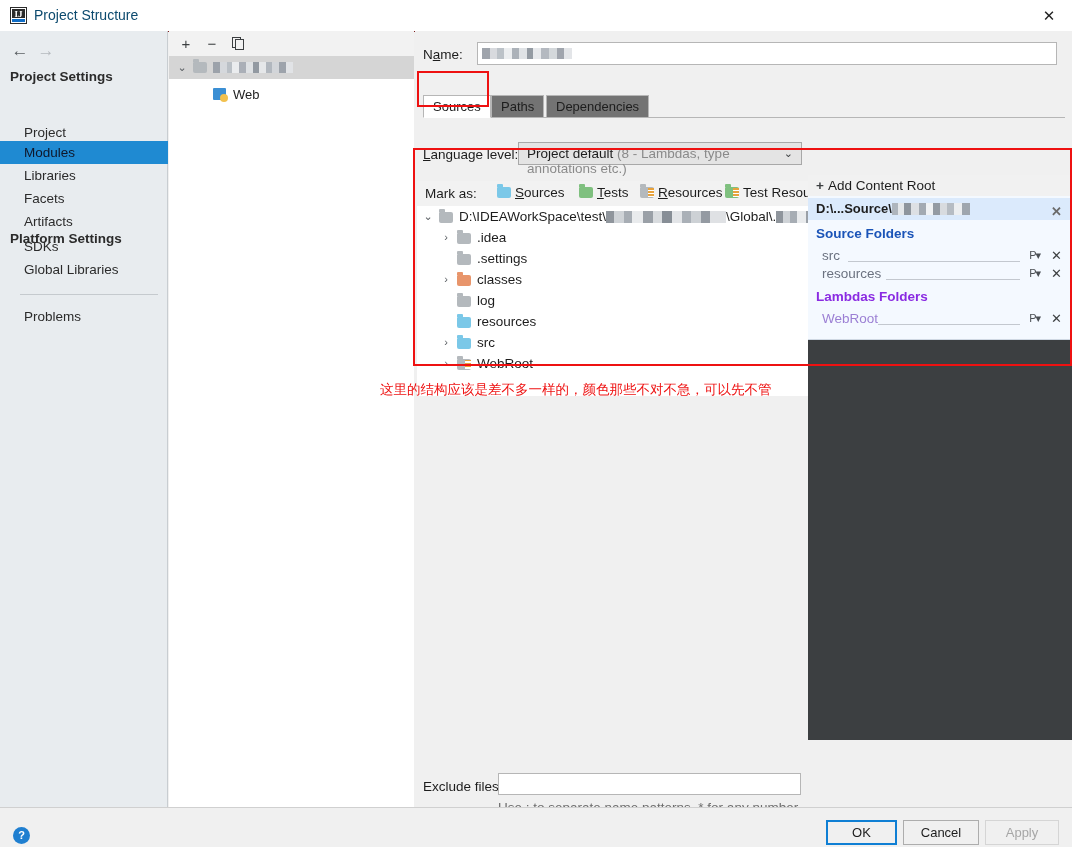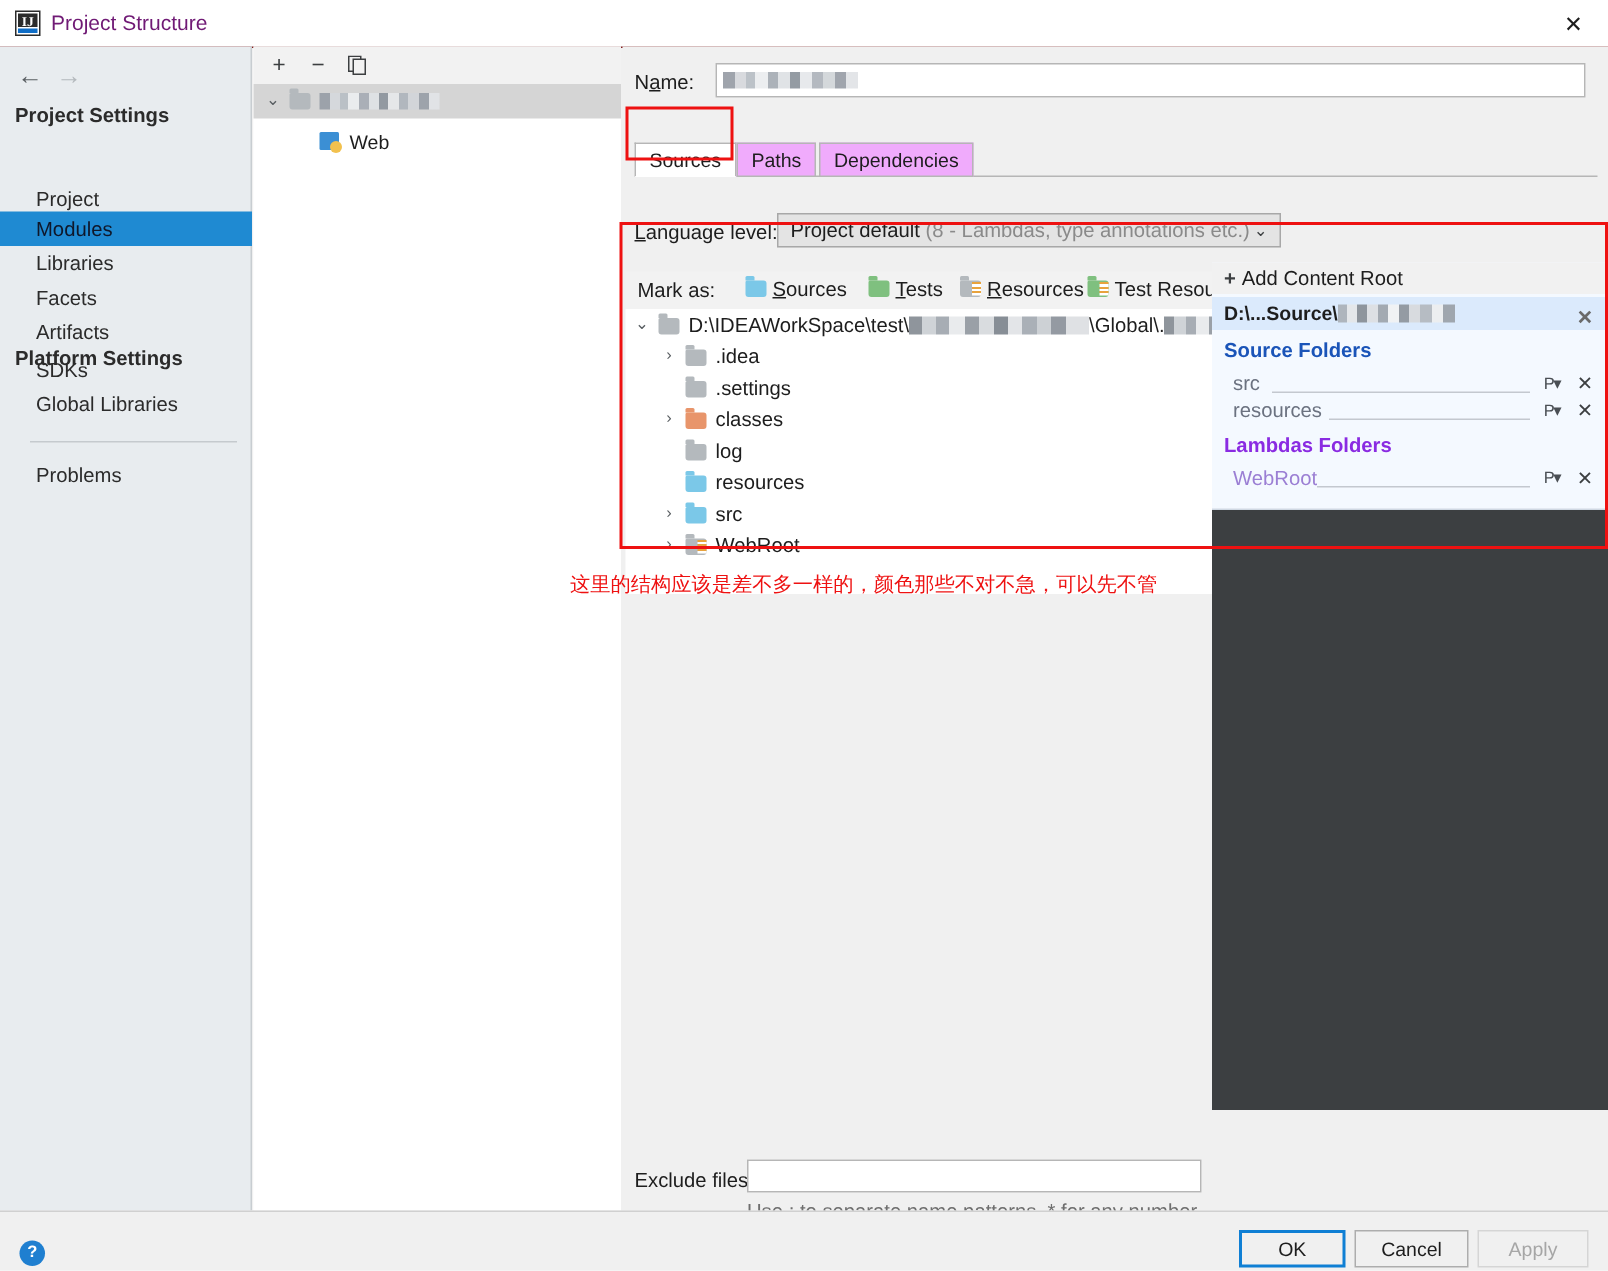--- a/index.html
+++ b/index.html
@@ -26,21 +26,21 @@
   }
   .title-icon .ij {
     position:absolute; left:1px; top:1px; right:1px; bottom:5px;
     background:#2b2b2b; color:#ffffff; font-size:9px; font-weight:bold;
     line-height:10px; text-align:center; font-family:"Liberation Serif", serif;
   }
   .title-icon .ij-bar {
     position:absolute; left:1px; bottom:1px; right:1px; height:3px; background:#0f6dc6;
   }
   .title-text {
-    position:absolute; left:34px; top:7px; font-size:14px; color:#701a75;
+    position:absolute; left:34px; top:7px; font-size:14px; color:#0c4a6e;
   }
   .close-btn {
     position:absolute; right:0; top:0; width:46px; height:31px;
     display:flex; align-items:center; justify-content:center;
     font-size:15px; color:#1d1d1d; cursor:default;
   }
 
   
   .sidebar {
     position:absolute; left:0; top:31px; width:168px; height:776px;
@@ -105,28 +105,28 @@
     background:#ffffff; border:1px solid #b6b6b6; box-sizing:border-box;
   }
 
   
   .tabstrip {
     position:absolute; left:8px; top:64px; width:642px; height:23px;
     border-bottom:1px solid #b6b6b6; box-sizing:border-box;
   }
   .tab {
     position:absolute; top:0; height:23px; line-height:22px; padding:0 9px;
-    background:#f0abfc; border:1px solid #b6b6b6; box-sizing:border-box;
+    background:#737373; border:1px solid #b6b6b6; box-sizing:border-box;
     font-size:13px; color:#1d1d1d;
   }
   .tab.active { background:#ffffff; border-bottom:1px solid #ffffff; }
 
   .ll-label { position:absolute; left:8px; top:116px; font-size:13.5px; }
   .ll-combo {
-    position:absolute; left:103px; top:111px; width:336px; height:23px;
+    position:absolute; left:103px; top:111px; width:284px; height:23px;
     background:#e4e4e4; border:1px solid #a8a8a8; box-sizing:border-box;
   }
   .ll-text { position:absolute; left:8px; top:3px; font-size:13.5px; }
   .ll-text .dim { color:#8a8a8a; }
   .ll-arrow { position:absolute; right:8px; top:4px; font-size:11px; color:#3c3f41; }
 
   
   .markrow {
     position:absolute; left:2px; top:150px; width:655px; height:25px; background:#f2f2f2;
   }

